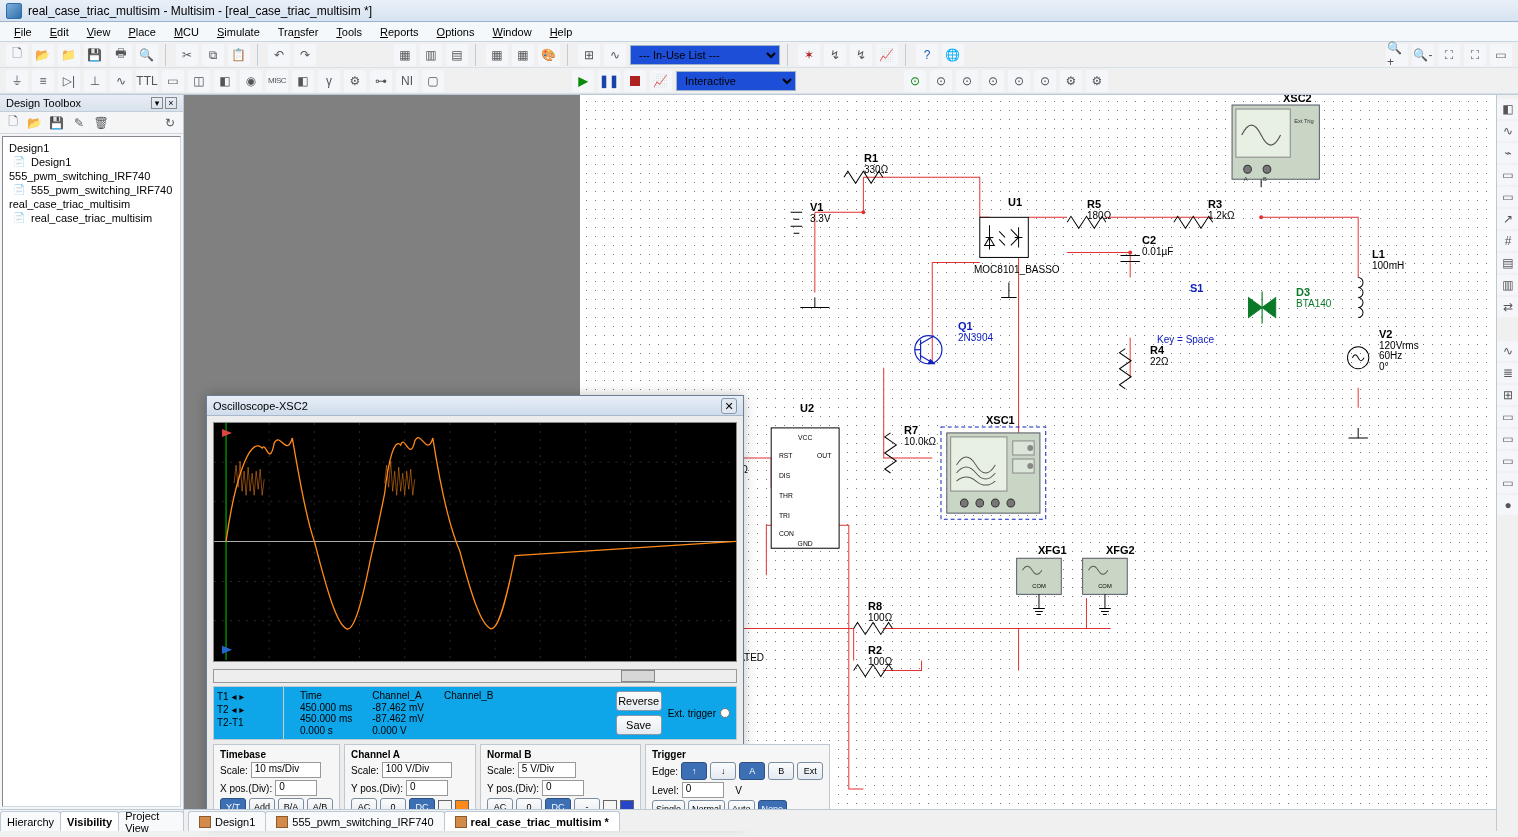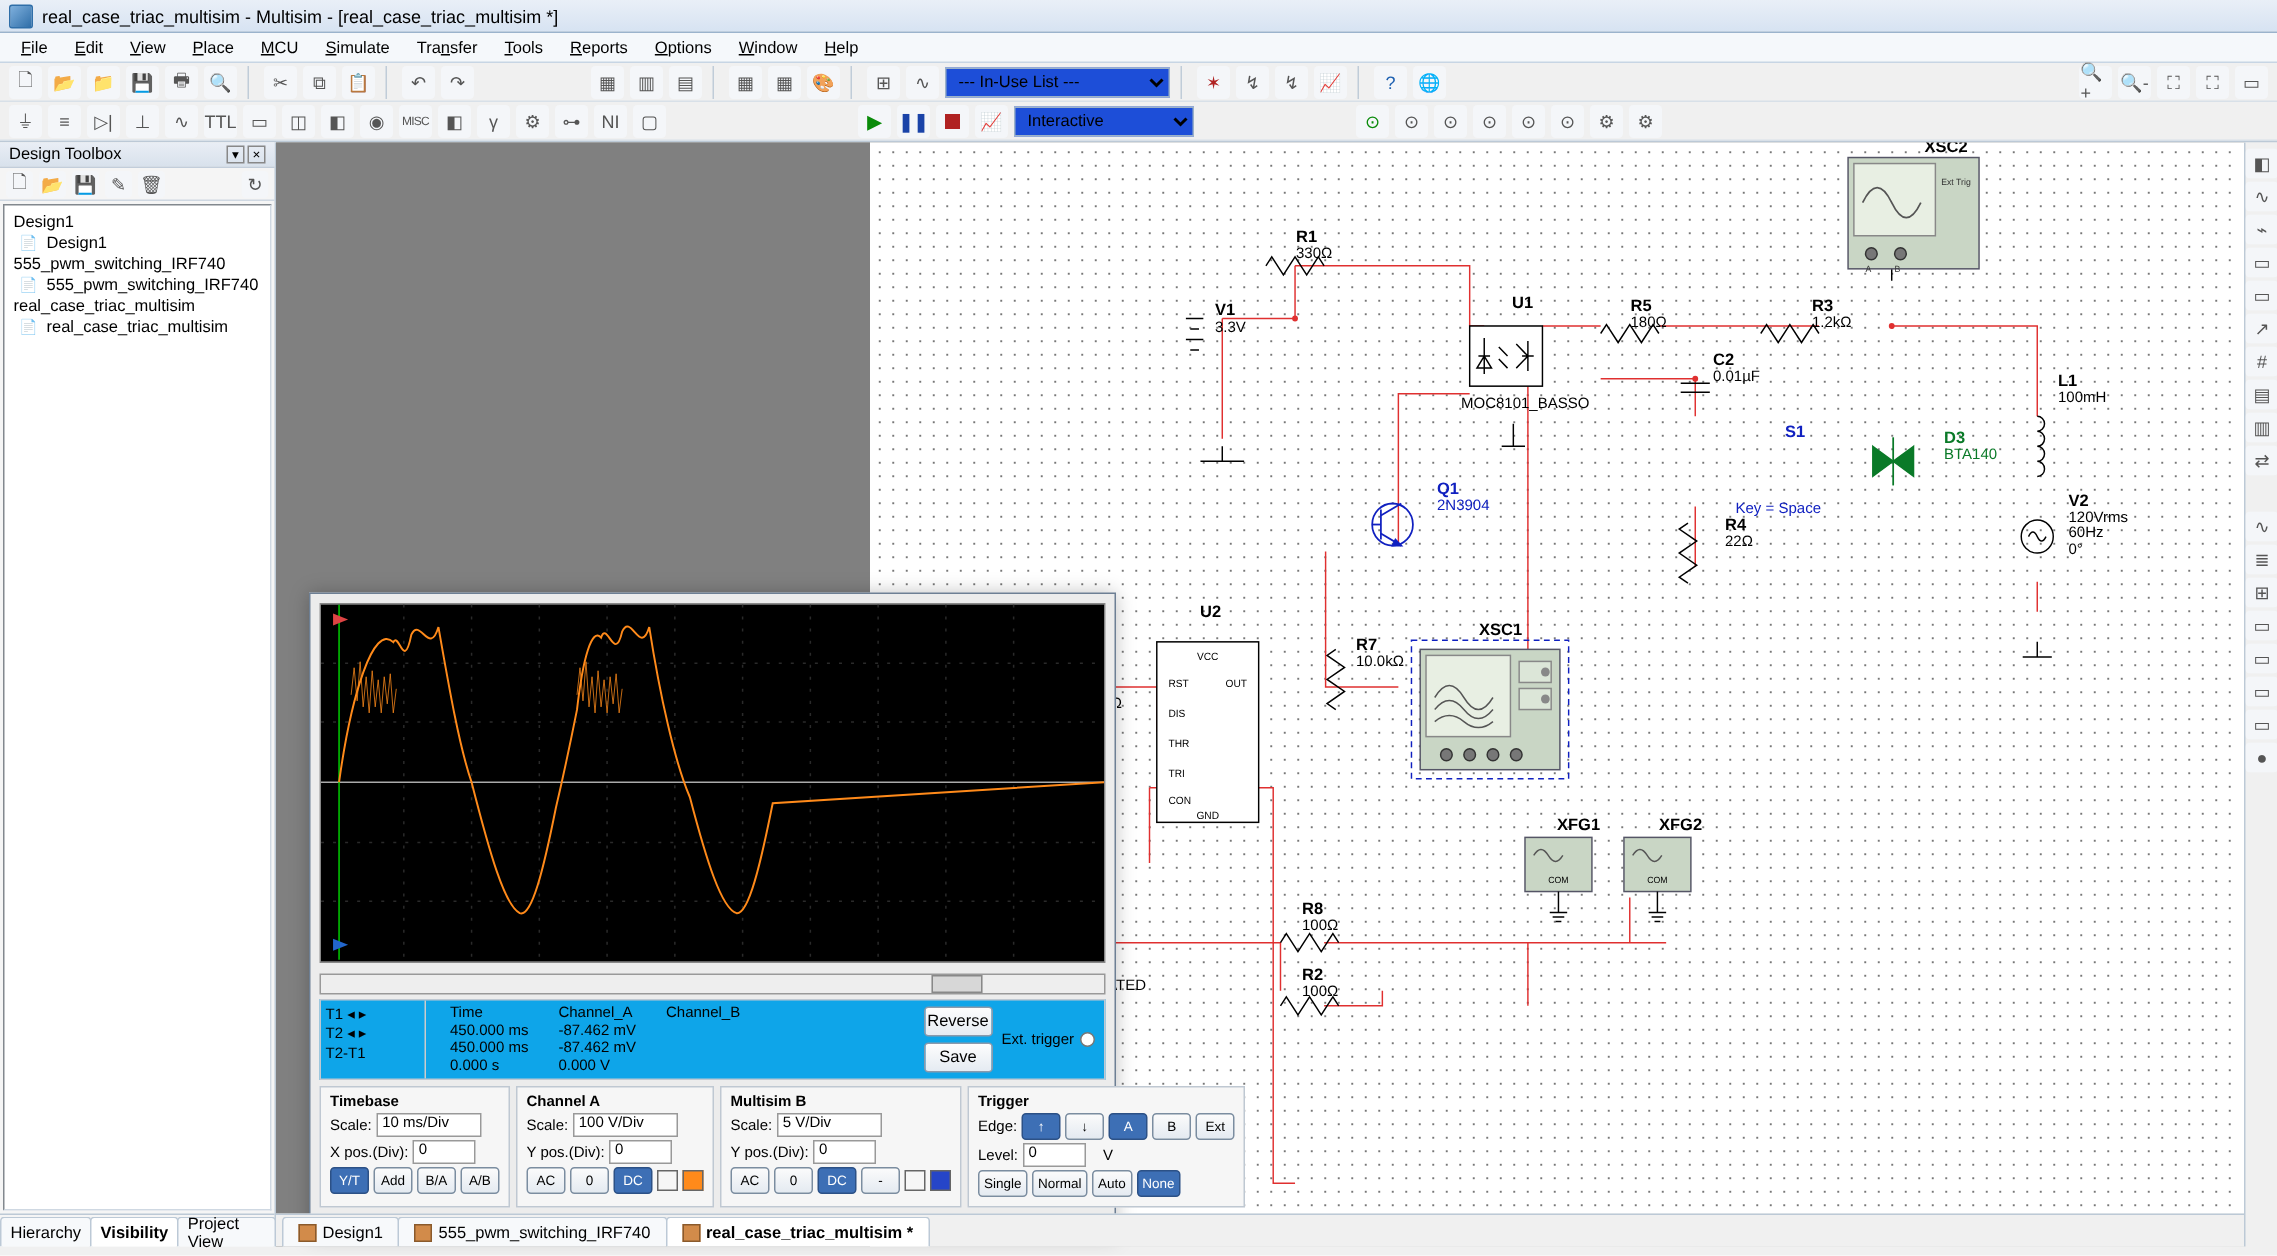--- a/index.html
+++ b/index.html
@@ -381,20 +381,24 @@
         <div class="comp-label" style="left:286px;top:504px"><span>R8</span><span class="sub">100Ω</span></div>
         <div class="comp-label" style="left:286px;top:548px"><span>R2</span><span class="sub">100Ω</span></div>
         <div class="comp-label" style="left:404px;top:318px"><span>XSC1</span></div>
         <div class="comp-label" style="left:701px;top:-4px"><span>XSC2</span></div>
         <div class="comp-label" style="left:456px;top:448px"><span>XFG1</span></div>
         <div class="comp-label" style="left:524px;top:448px"><span>XFG2</span></div>
       </div>
     </div>
 
     <div class="osc-window">
+      <div class="osc-title">
+        <span>Oscilloscope-XSC2</span>
+        <span class="close">✕</span>
+      </div>
       <div class="osc-screen-wrap">
         <div class="osc-screen">
           <svg viewBox="0 0 520 236">
             <g stroke="#333">
               <line x1="0" y1="118" x2="520" y2="118" stroke="#aaa"></line>
               <line x1="12" y1="0" x2="12" y2="236" stroke="#0c0"></line>
             </g>
             <g stroke="#2a2a2a">
               <line x1="0" y1="39" x2="520" y2="39" stroke-dasharray="2 6"></line>
                 <line x1="0" y1="78" x2="520" y2="78" stroke-dasharray="2 6"></line>
@@ -510,24 +514,24 @@
             </div>
           <div class="row">
             <span class="mini">AC</span>
             <span class="mini">0</span>
             <span class="mini sel">DC</span>
             <span class="swatch" style="margin-left:auto"></span>
             <span class="swatch" style="background:#ff8a1a"></span>
           </div>
         </div>
         <div class="osc-panel">
-          <div class="hd">Multisim B</div>
+          <div class="hd">Normal B</div>
           <div class="row">
               <span>Scale:</span>
-              <span class="smallbox" style="width:70px">5  V/Div</span>
+              <span class="smallbox" style="width:58px">5  V/Div</span>
             </div>
           <div class="row">
               <span>Y pos.(Div):</span>
               <span class="smallbox">0</span>
             </div>
           <div class="row">
             <span class="mini">AC</span>
             <span class="mini">0</span>
             <span class="mini sel">DC</span>
             <span class="mini">-</span>

